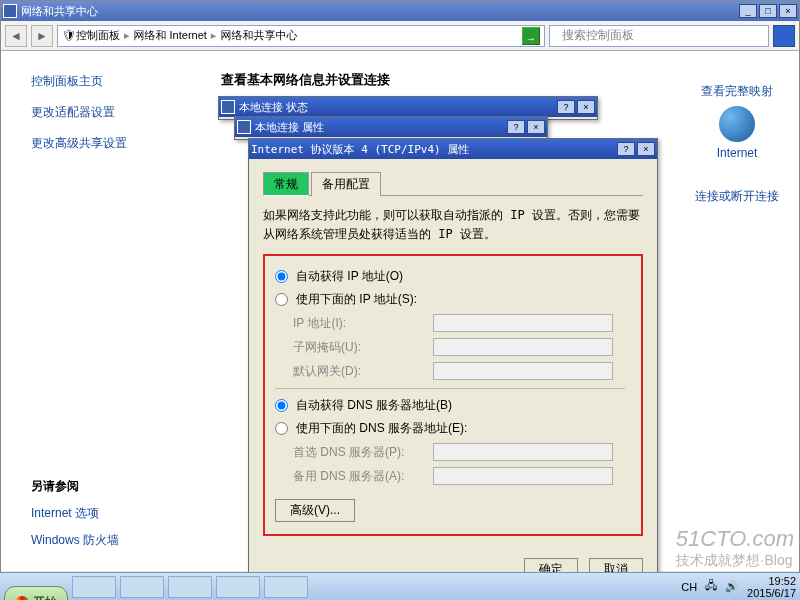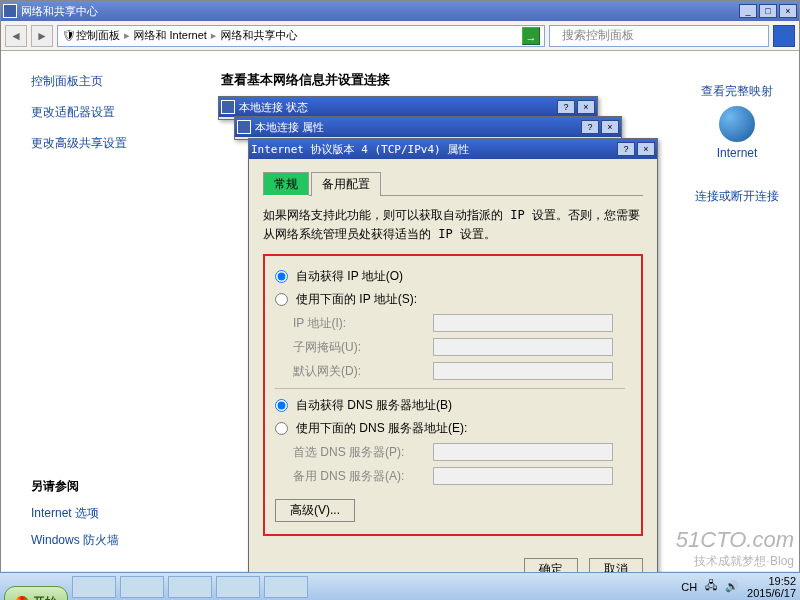--- a/index.html
+++ b/index.html
@@ -44,21 +44,21 @@
   .hr { height:1px; background:#bbb; margin:8px 0;}
   .chk-row { display:flex; align-items:center; gap:4px; color:#888;}
   .adv-btn, .ok-btn, .cancel-btn { padding:2px 14px; border:1px solid #888; background:#ece9d8; cursor:pointer; font-size:12px;}
   .dlg-footer { text-align:right; padding:6px 14px 10px; }
   .taskbar { position:absolute; left:0; right:0; bottom:0; height:28px; background:linear-gradient(#cfe2f5,#a7c6ea); border-top:1px solid #6e92c4; display:flex; align-items:center; padding:0 4px; gap:4px;}
   .start { height:22px; padding:16px 10px; background:linear-gradient(#d5edc2,#8bc46a); border:1px solid #5a9a3e; border-radius:11px; display:flex; align-items:center; gap:4px; cursor:pointer; font-weight:bold; color:#2c5a16;margin-top:32px;}
   .start .orb { width:14px;height:14px;border-radius:50%;background:conic-gradient(#f00,#0f0,#00f,#ff0,#f00);}
   .taskbar .task { width:44px; height:22px; border:1px solid #89abd8; background:#c7dced; cursor:pointer;}
   .tray { margin-left:auto; display:flex; align-items:center; gap:8px; font-size:11px;}
   .watermark { position:absolute; right:6px; bottom:30px; font-size:22px; font-style:italic; color:rgba(120,120,120,.55); font-family:Georgia,serif; z-index:999; pointer-events:none;}
-  .watermark small { font-size:12px; display:block; font-style:normal; text-align:right;}
+  .watermark small { font-size:14px; display:block; font-style:normal; text-align:left;}
 </style>
 </head>
 <body>
 
 <div class="explorer-outer">
   <div class="titlebar">
     <span class="icon"></span>
     <span class="title">网络和共享中心</span>
     <div class="winbtns">
       <div class="winbtn">_</div>
@@ -112,21 +112,21 @@
   <div class="titlebar">
     <span class="icon"></span>
     <span class="title">本地连接 状态</span>
     <div class="winbtns">
         <div class="winbtn">?</div>
         <div class="winbtn">×</div>
       </div>
   </div>
 </div>
 
-<div class="dlg" style="left:234px; top:116px; width:388px; height:24px;">
+<div class="dlg" style="left:234px; top:116px; width:314px; height:24px;">
   <div class="titlebar">
     <span class="icon"></span>
     <span class="title">本地连接 属性</span>
     <div class="winbtns">
         <div class="winbtn">?</div>
         <div class="winbtn">×</div>
       </div>
   </div>
 </div>
 

